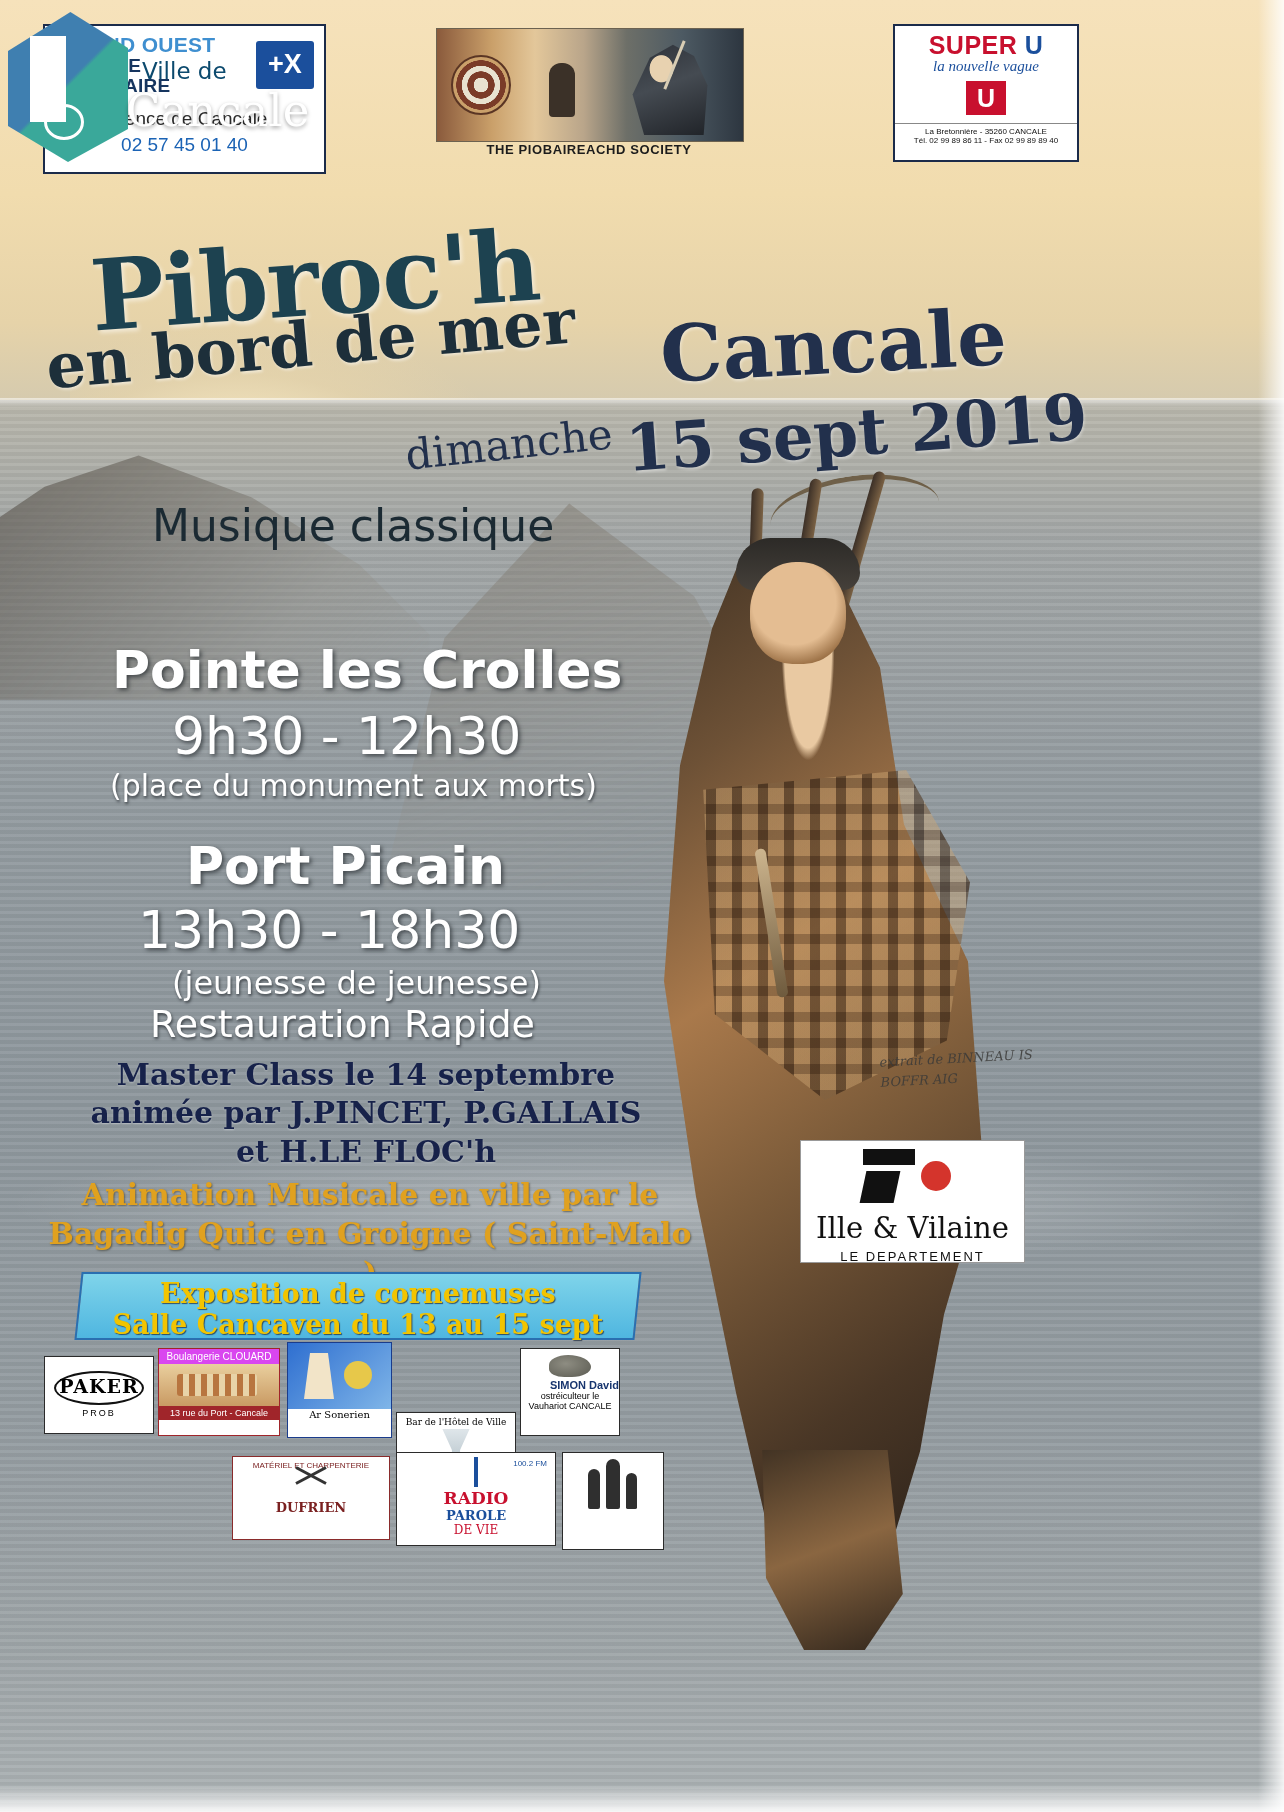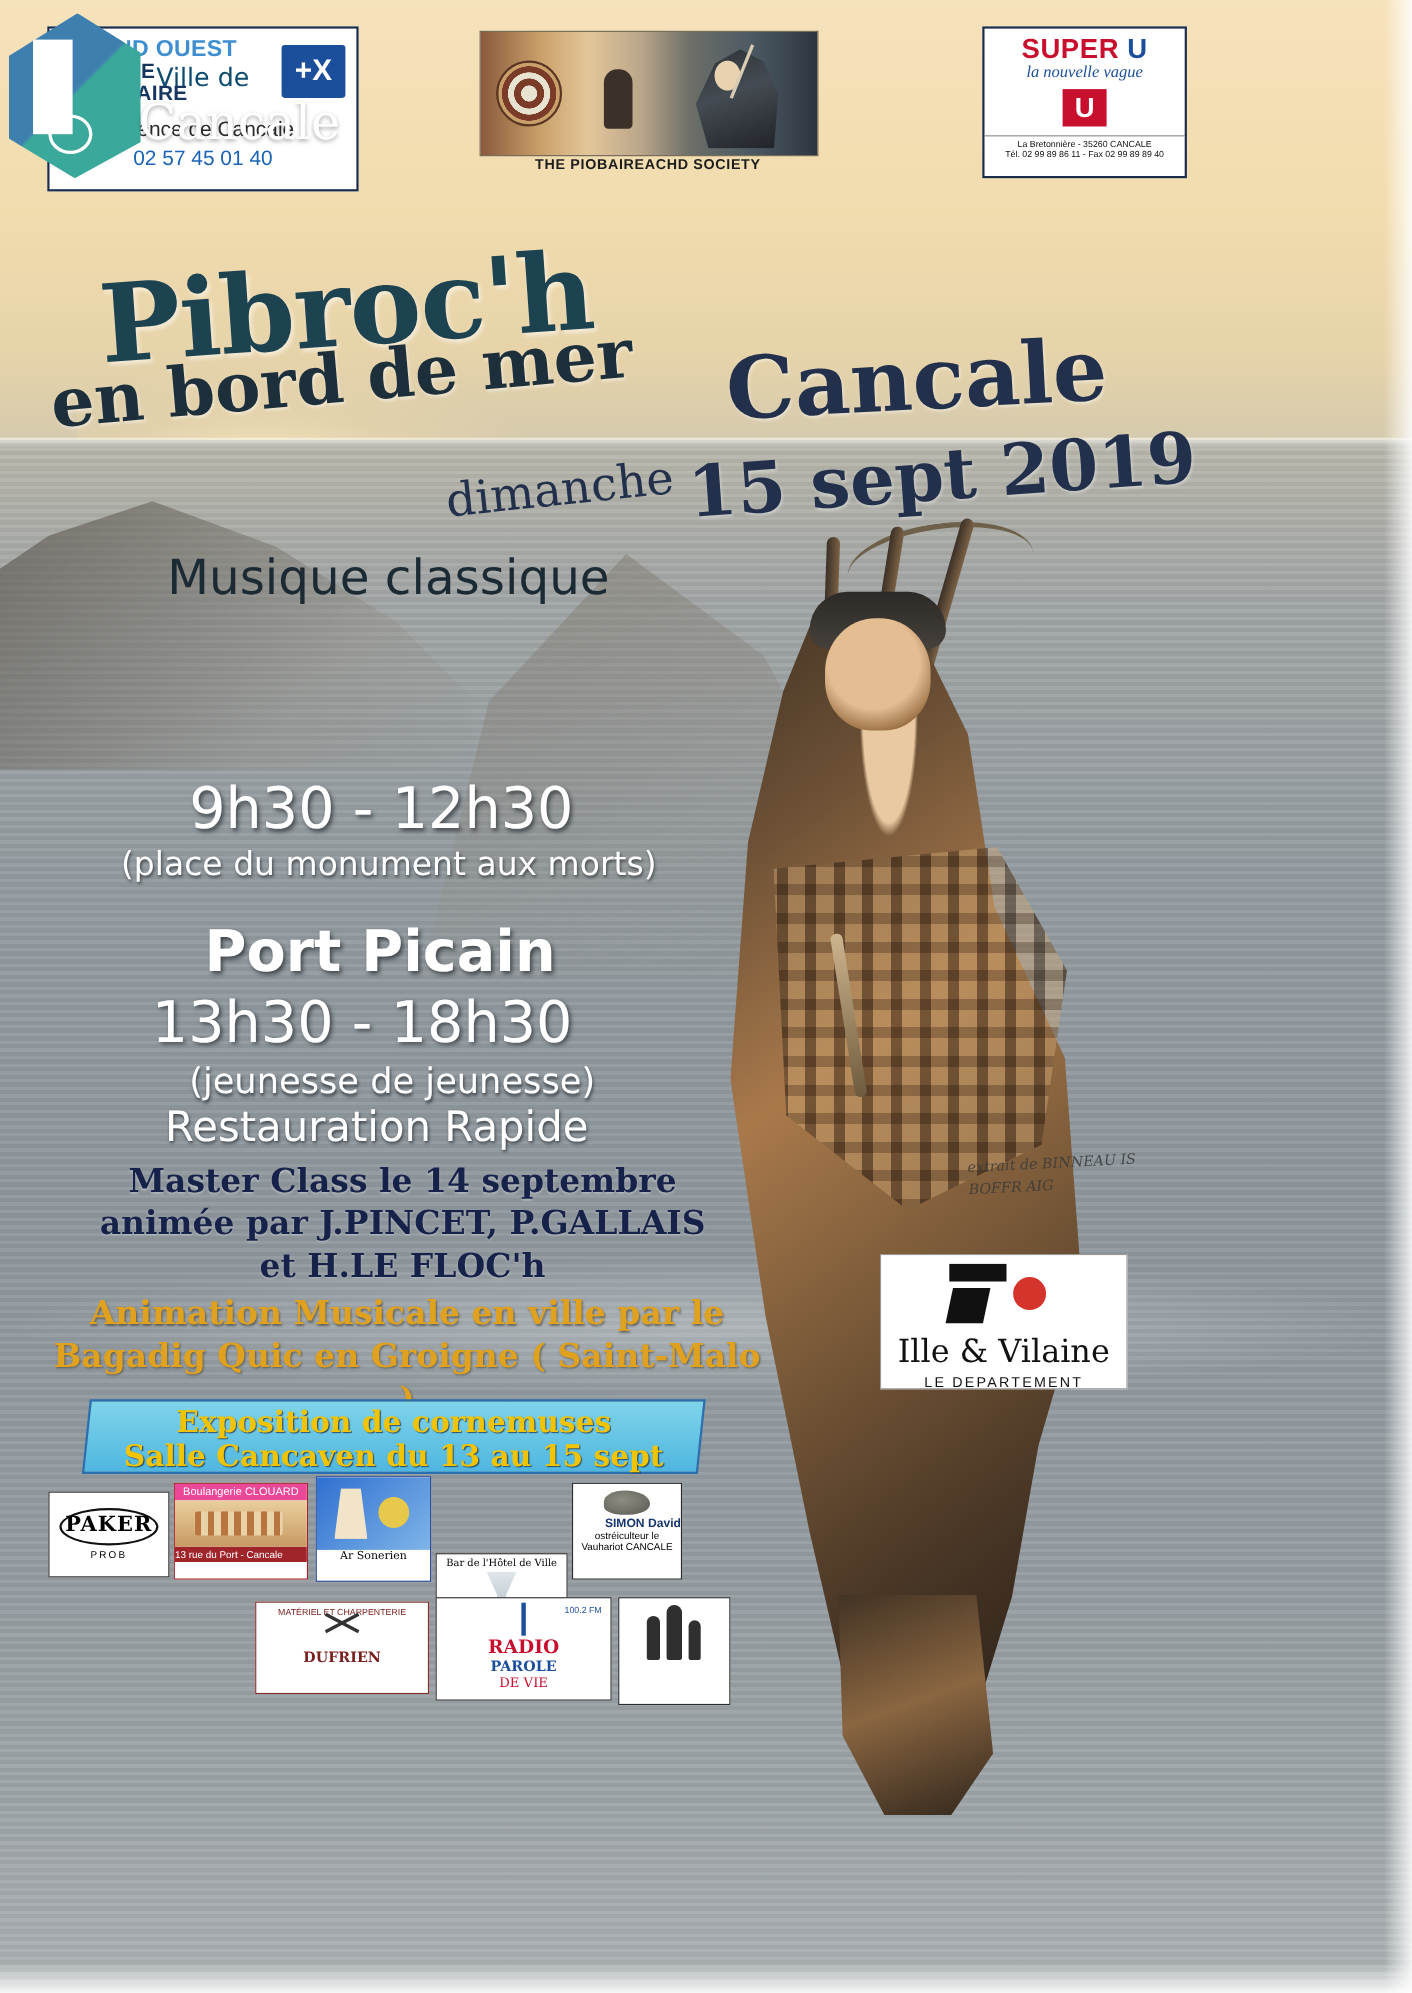--- a/index.html
+++ b/index.html
@@ -293,24 +293,24 @@
   .vc-t2 { position: absolute; left: 126px; top: 84px; font-family: "DejaVu Serif", serif; font-size: 45px; color: #ffffff; text-shadow: 0 2px 4px rgba(0,0,0,.35); }
 
   
   .mini { position: absolute; background: #fff; border: 1px solid #2b2b2b; box-sizing: border-box; overflow: hidden; }
 
   #m-paker { left: 44px; top: 1356px; width: 110px; height: 78px; }
   .paker-ell { margin: 14px auto 0; width: 86px; height: 30px; border: 2px solid #111; border-radius: 50%; font-family:"DejaVu Serif",serif; font-weight:bold; font-size:19px; text-align:center; line-height:27px; letter-spacing:1px;}
   .paker-sub { text-align:center; font-size: 9px; letter-spacing:2px; margin-top:3px;}
 
   #m-clouard { left: 158px; top: 1348px; width: 122px; height: 88px; border-color: #a0252a; }
-  .cl-t { background:#ec4899; color:#fff; font-size:10px; text-align:center; padding:2px 0;}
+  .cl-t { background:#d946ef; color:#fff; font-size:10px; text-align:center; padding:2px 0;}
   .cl-img { height: 42px; background: linear-gradient(180deg,#e9cf9e,#c99a63); position:relative;}
   .cl-img::after{content:""; position:absolute; left:18px; top:10px; width:80px; height:22px; background:repeating-linear-gradient(90deg,#b8753f 0 6px,#e8d3a8 6px 12px); border-radius:3px;}
-  .cl-b { background:#a0252a; color:#fff; font-size:9px; padding:2px 0;}
+  .cl-b { background:#a0252a; color:#fff; font-size:9px; text-align:center; padding:2px 0;}
 
   #m-sonerien { left: 287px; top: 1342px; width: 105px; height: 96px; border-color:#1a3c8c; }
   .son-art { height: 66px; background: linear-gradient(135deg,#2f6fd0,#7fb5e8); position:relative;}
   .son-art::before{content:""; position:absolute; left:16px; top:10px; width:30px;height:46px;background:#f2e4c8; clip-path:polygon(20% 0,80% 0,100% 100%,0 100%);}
   .son-art::after{content:""; position:absolute; left:56px; top:18px; width:28px;height:28px;background:#e7c84a;border-radius:50%;}
   .son-t { font-size: 10px; text-align:center; font-family:"DejaVu Serif",serif; }
 
   #m-bar { left: 396px; top: 1412px; width: 120px; height: 88px; }
   .bar-t { text-align:center; font-size:9px; margin-top:4px; font-family:"DejaVu Serif",serif;}
   .bar-glass { margin: 2px auto; width: 34px; height: 34px; background: linear-gradient(180deg,#dfe6ea,#b9c6cd); clip-path: polygon(10% 0,90% 0,62% 62%,62% 100%,38% 100%,38% 62%); }
@@ -408,20 +408,21 @@
     <div class="piper-bonnet"></div>
     <div class="piper-head"></div>
     <div class="chanter"></div>
     <div class="piper-legs"></div>
   </div>
 
   <div class="handwrite">extrait de BINNEAU IS BOFFR AIG</div>
 
   <div class="line l-mus1">Musique classique</div>
 
+  <div class="line l-place1">Pointe les Crolles</div>
   <div class="line l-time1">9h30 - 12h30</div>
   <div class="line l-note1">(place du monument aux morts)</div>
 
   <div class="line l-place2">Port Picain</div>
   <div class="line l-time2">13h30 - 18h30</div>
   <div class="line l-note2">(jeunesse de jeunesse)</div>
   <div class="line l-resto">Restauration Rapide</div>
 
   <div class="mc">Master Class le 14 septembre animée par J.PINCET, P.GALLAIS et H.LE FLOC'h</div>
   <div class="anim">Animation Musicale en ville par le Bagadig Quic en Groigne ( Saint-Malo )</div>

